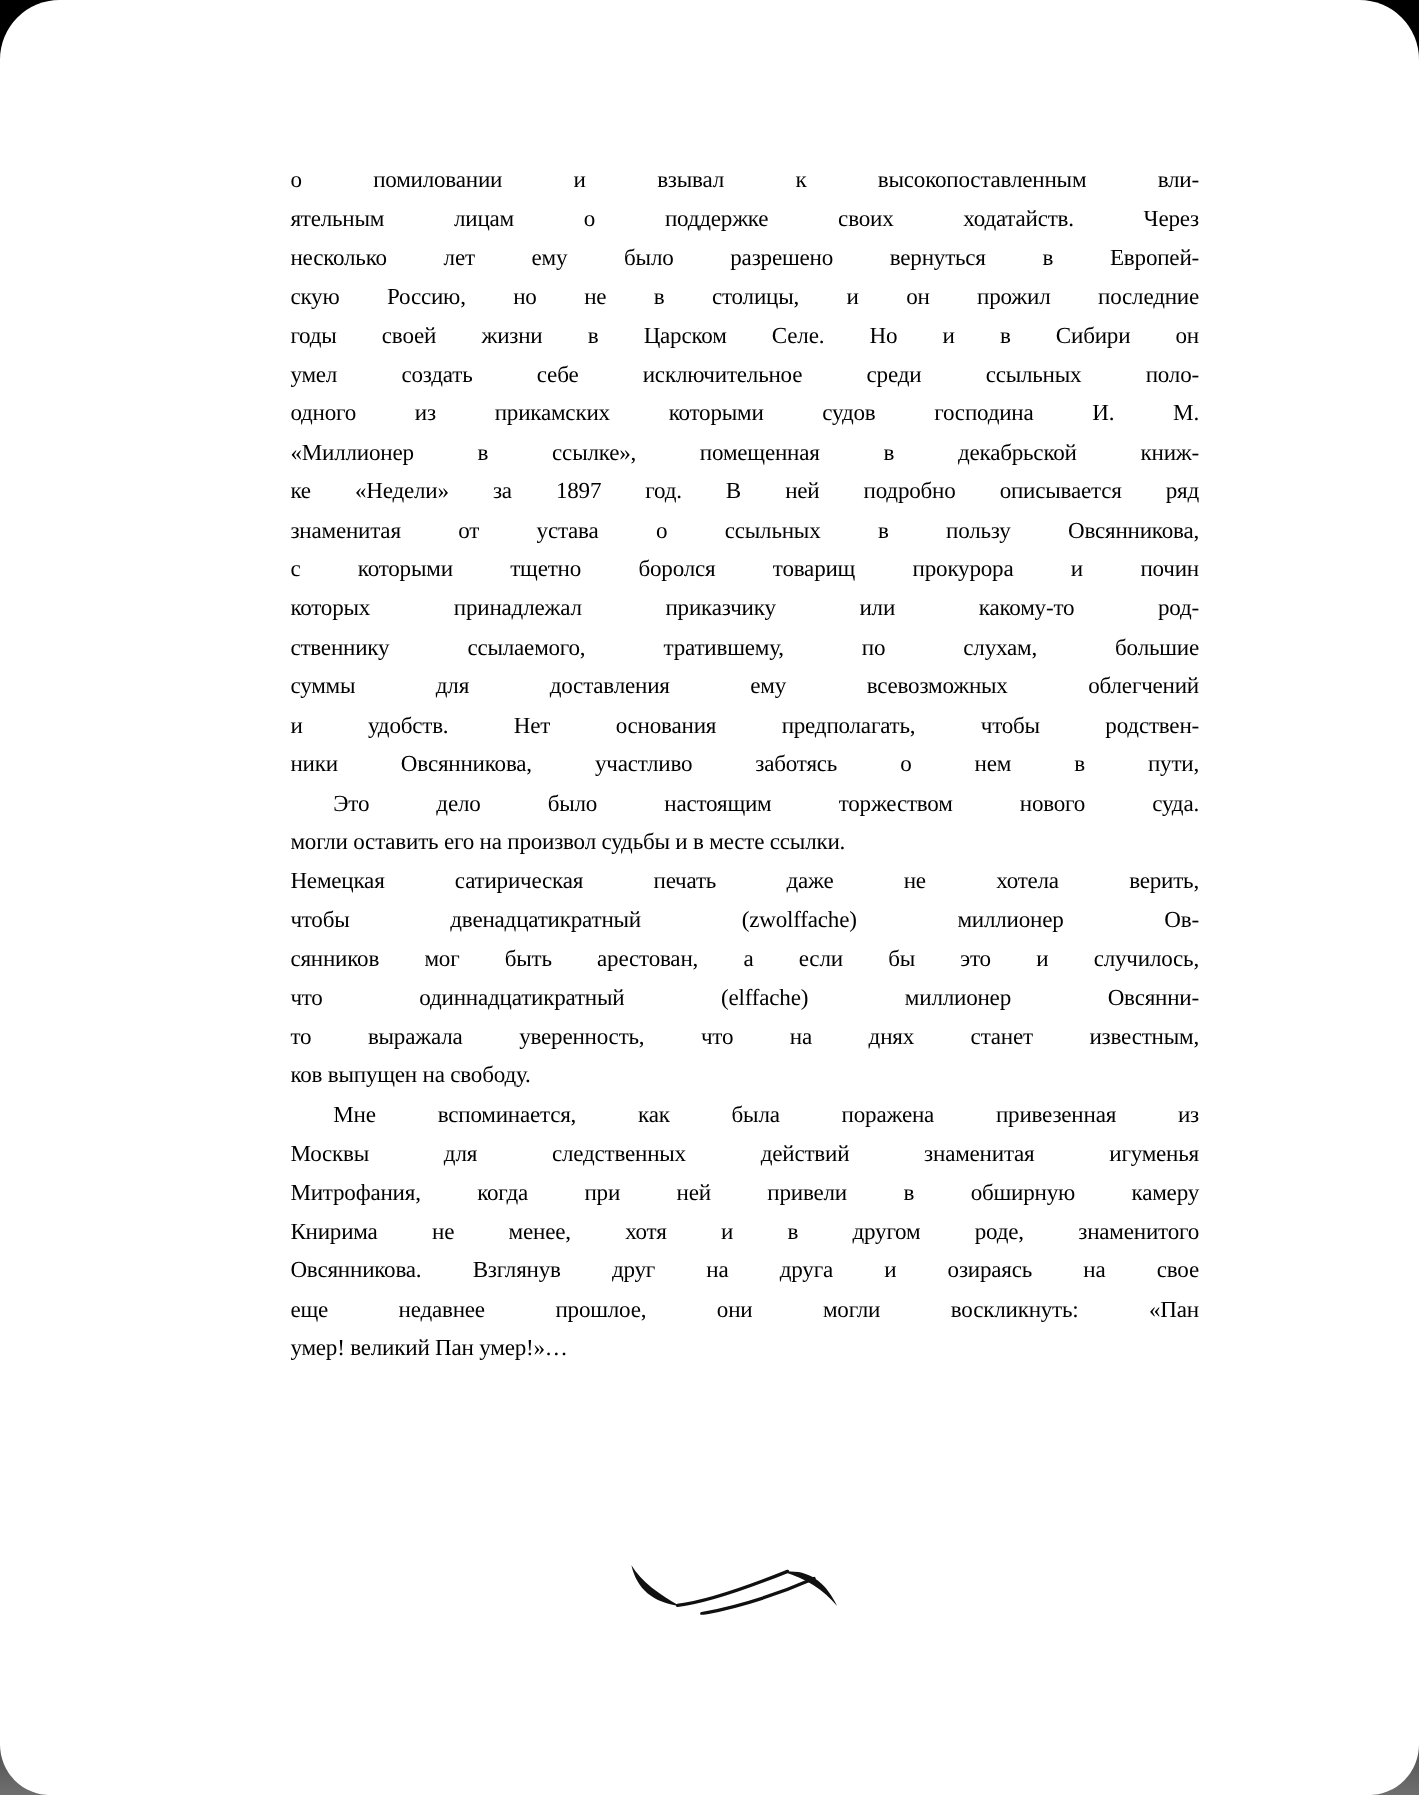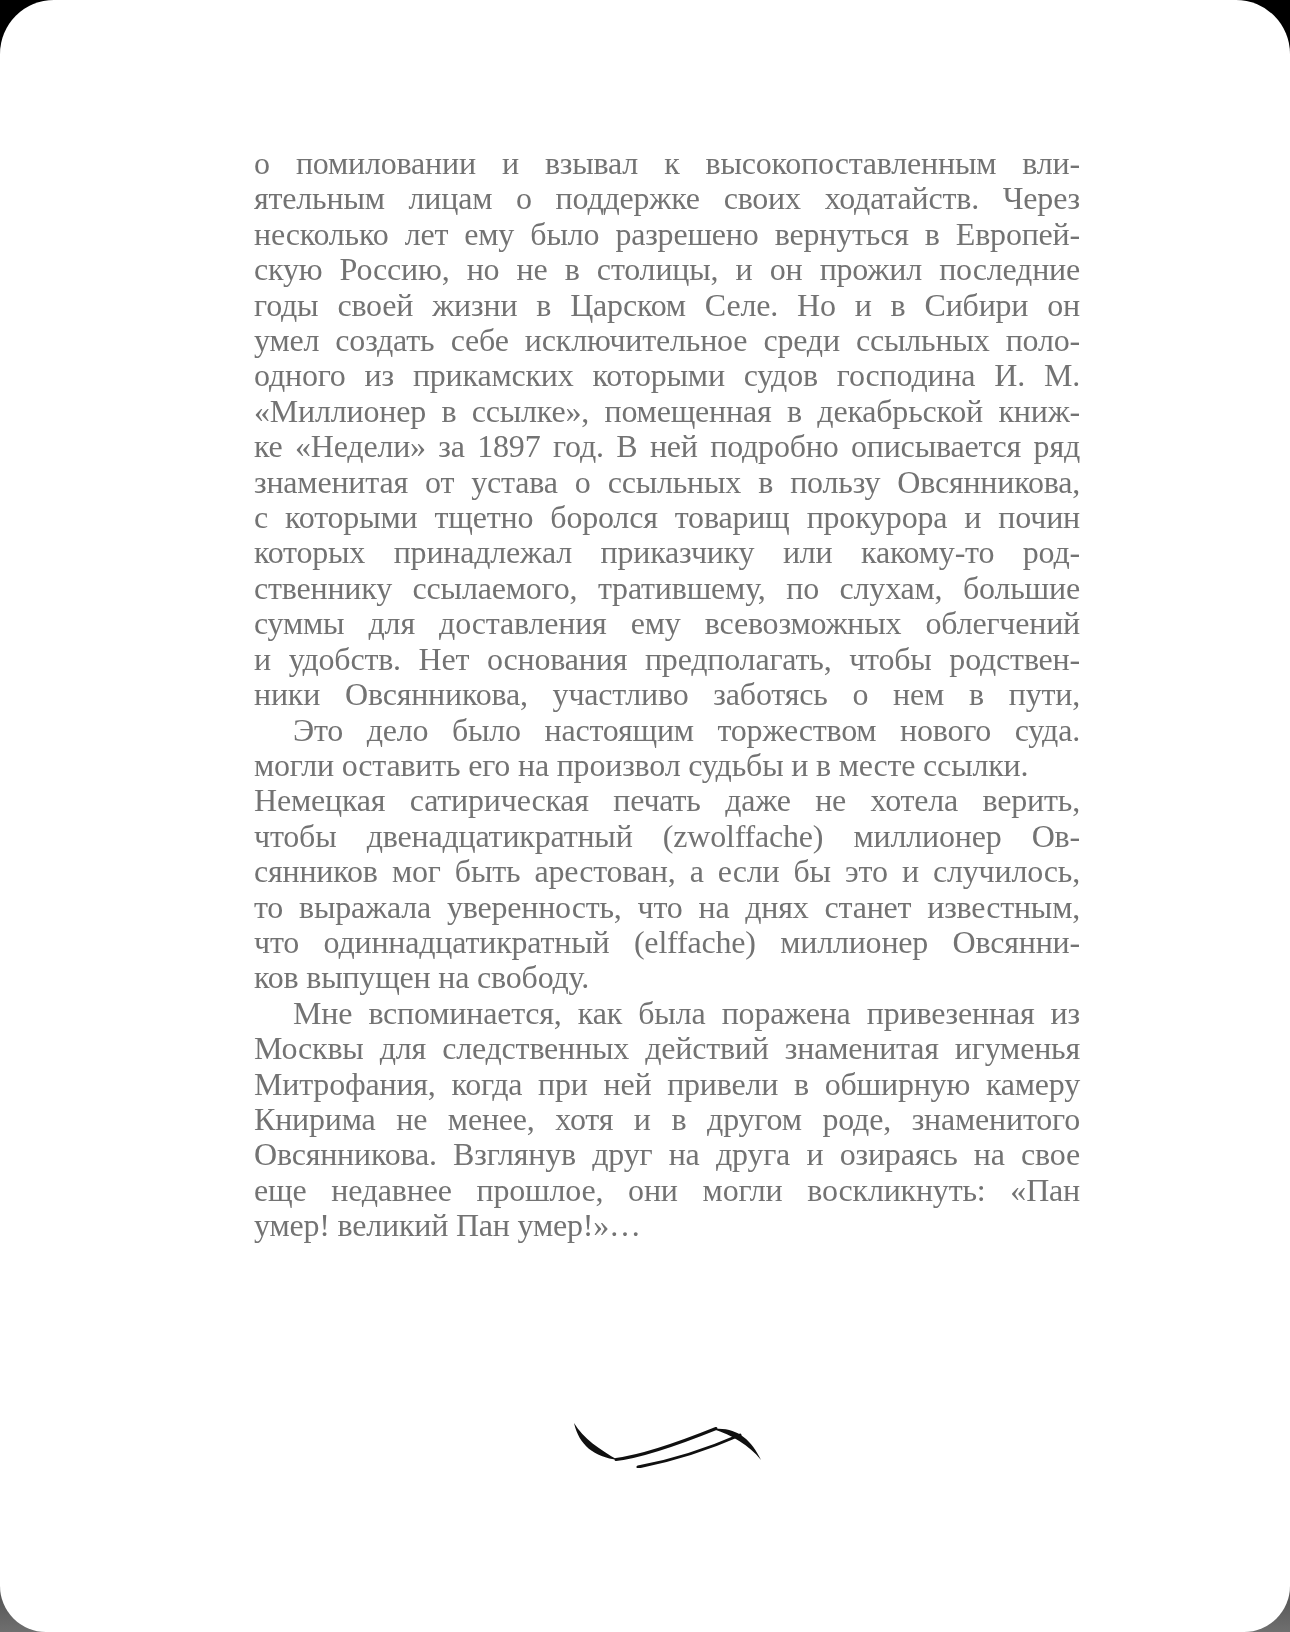--- a/index.html
+++ b/index.html
@@ -19,26 +19,26 @@
     height: 1632px;
   }
   .paper {
     position: absolute;
     inset: 0;
     background: #ffffff;
     border-radius: 54px 54px 46px 46px;
   }
   .text-block {
     position: absolute;
-    left: 254px;
+    left: 264px;
     top: 146px;
     width: 826px;
-    font-size: 32px;
+    font-size: 21px;
     line-height: 35.4px;
-    color: #737373;
+    color: #000000;
     letter-spacing: -0.2px;
   }
   .line {
     text-align: justify;
     text-align-last: justify;
     white-space: normal;
   }
   .line.last {
     text-align-last: left;
   }
@@ -79,22 +79,22 @@
         <div class="line">которых принадлежал приказчику или какому-то род-</div>
         <div class="line">ственнику ссылаемого, тратившему, по слухам, большие</div>
         <div class="line">суммы для доставления ему всевозможных облегчений</div>
         <div class="line">и удобств. Нет основания предполагать, чтобы родствен-</div>
         <div class="line">ники Овсянникова, участливо заботясь о нем в пути,</div>
         <div class="line indent">Это дело было настоящим торжеством нового суда.</div>
         <div class="line last">могли оставить его на произвол судьбы и в месте ссылки.</div>
         <div class="line">Немецкая сатирическая печать даже не хотела верить,</div>
         <div class="line">чтобы двенадцатикратный (zwolffache) миллионер Ов-</div>
         <div class="line">сянников мог быть арестован, а если бы это и случилось,</div>
+        <div class="line">что одиннадцатикратный (elffache) миллионер Овсянни-</div>
         <div class="line">то выражала уверенность, что на днях станет известным,</div>
-        <div class="line">что одиннадцатикратный (elffache) миллионер Овсянни-</div>
         <div class="line last">ков выпущен на свободу.</div>
         <div class="line indent">Мне вспоминается, как была поражена привезенная из</div>
         <div class="line">Москвы для следственных действий знаменитая игуменья</div>
         <div class="line">Митрофания, когда при ней привели в обширную камеру</div>
         <div class="line">Книрима не менее, хотя и в другом роде, знаменитого</div>
         <div class="line">Овсянникова. Взглянув друг на друга и озираясь на свое</div>
         <div class="line">еще недавнее прошлое, они могли воскликнуть: «Пан</div>
         <div class="line last">умер! великий Пан умер!»…</div>
       </div>
 

